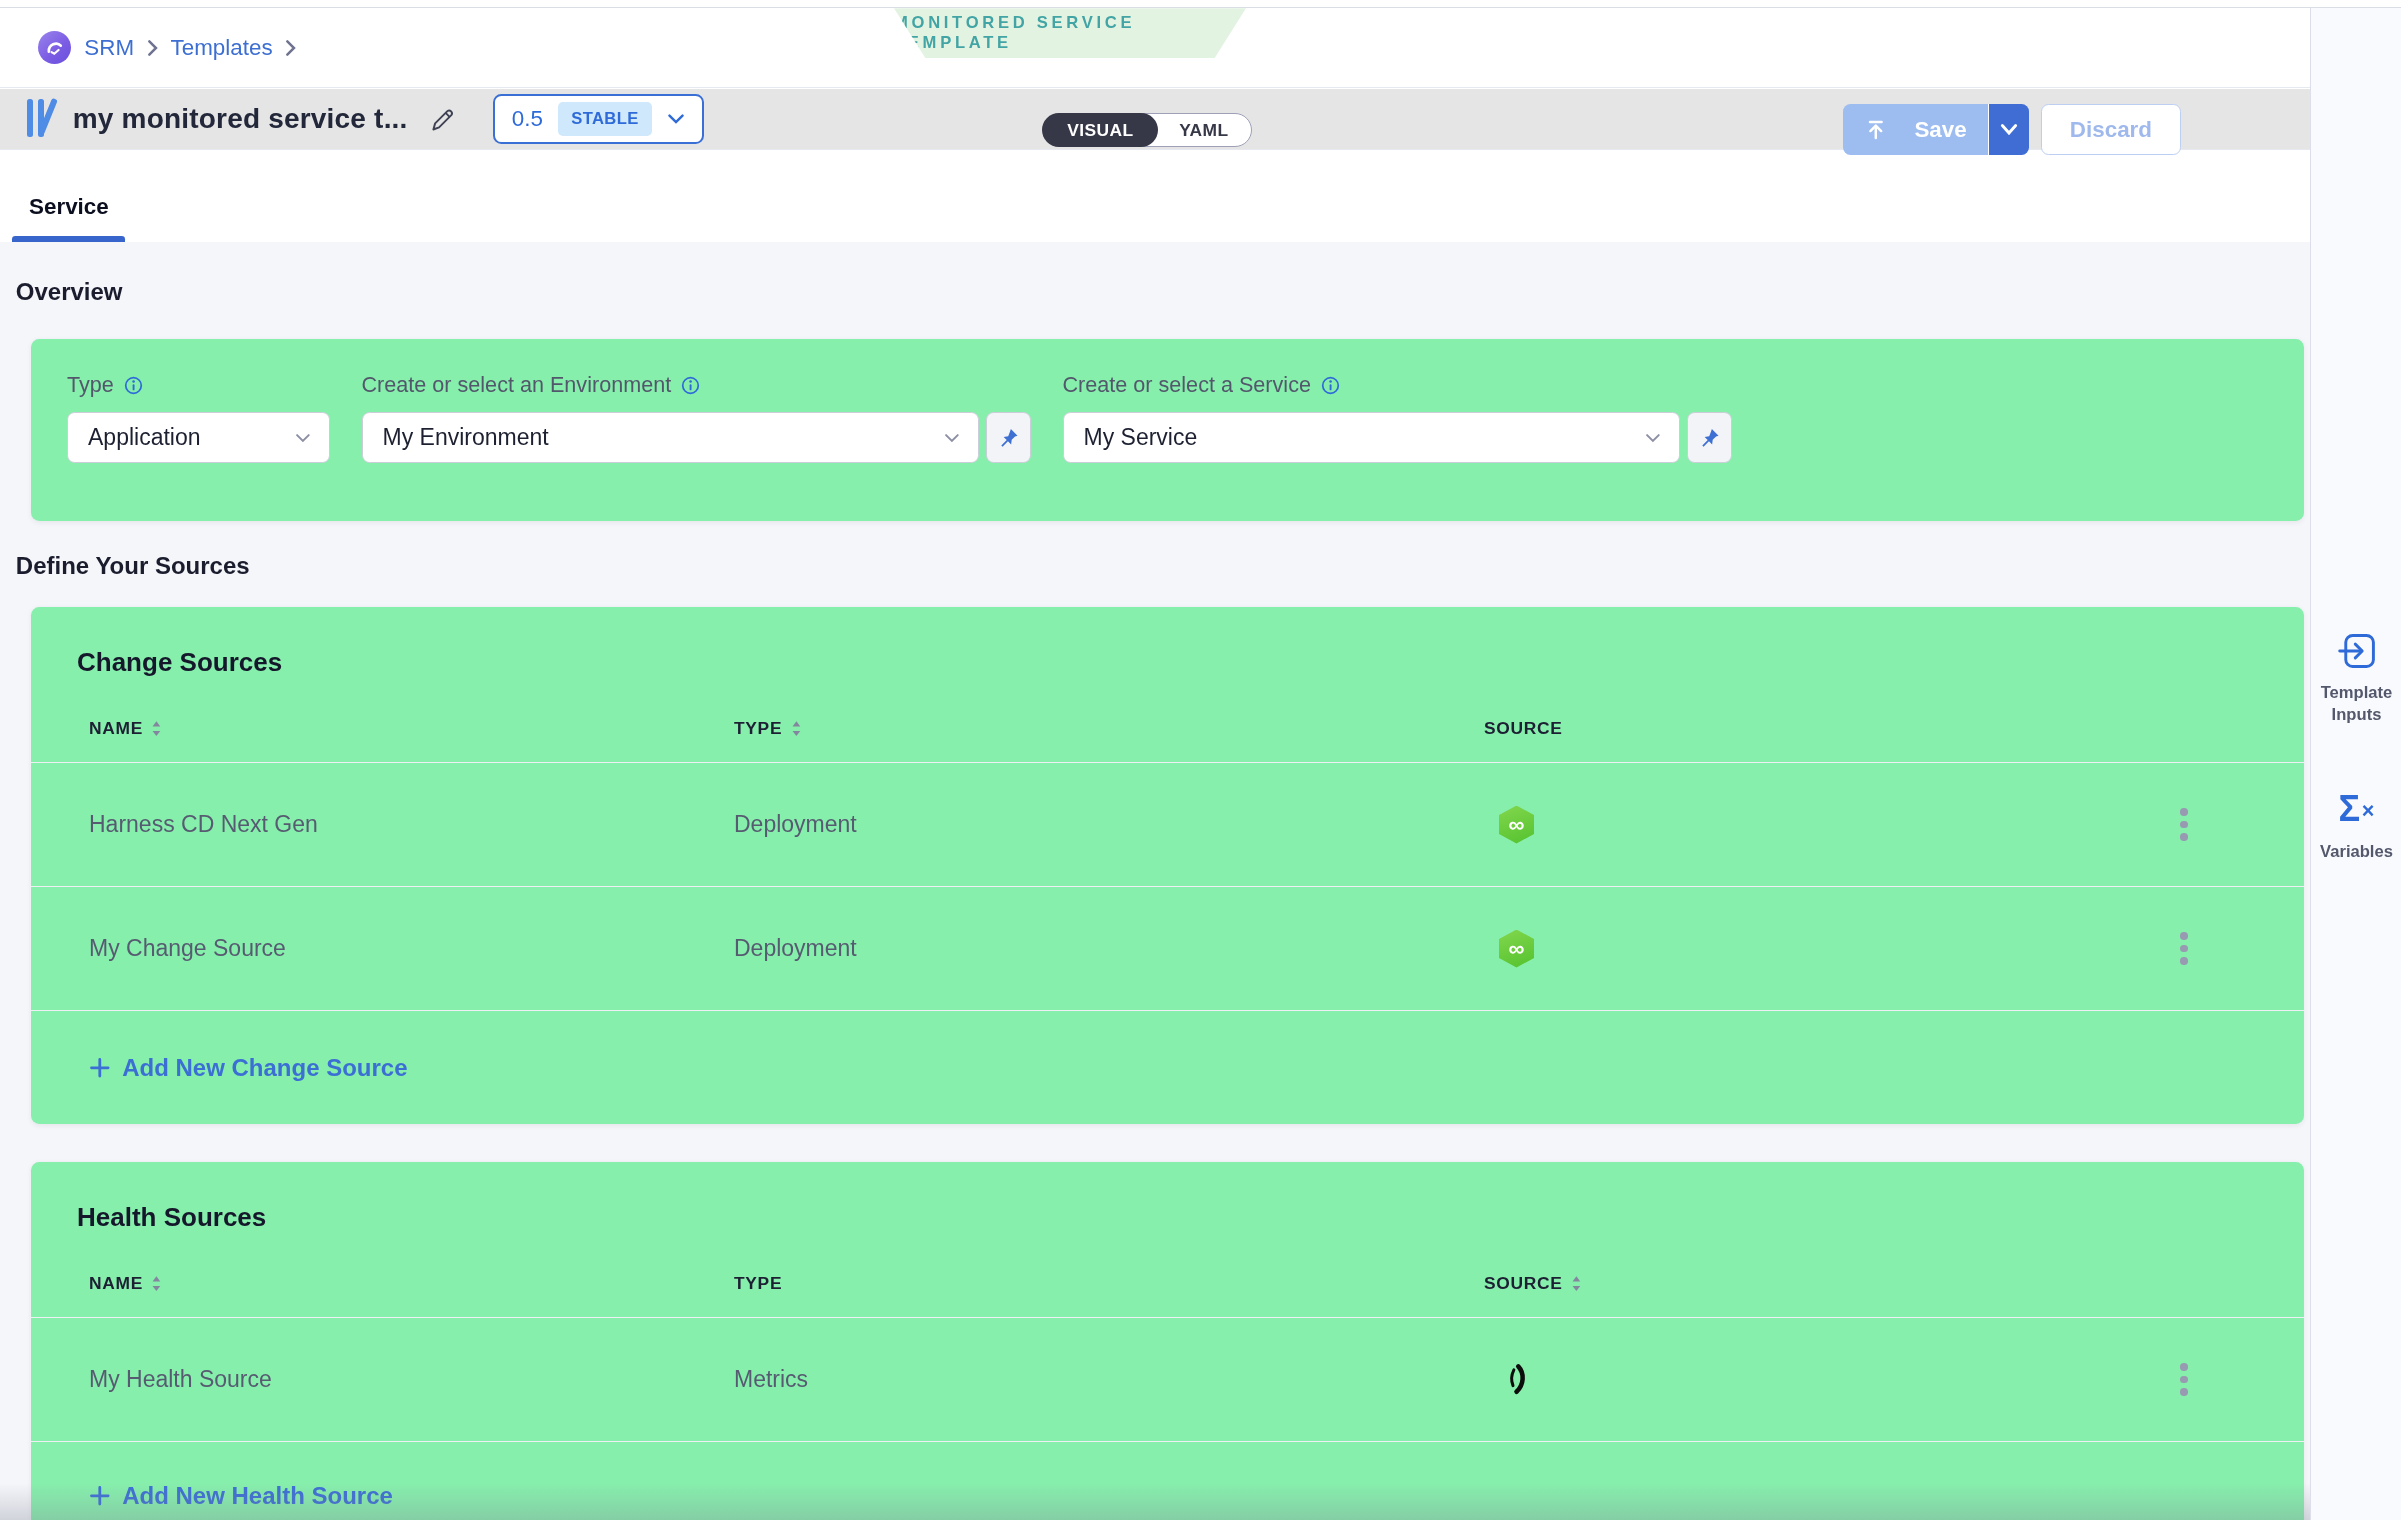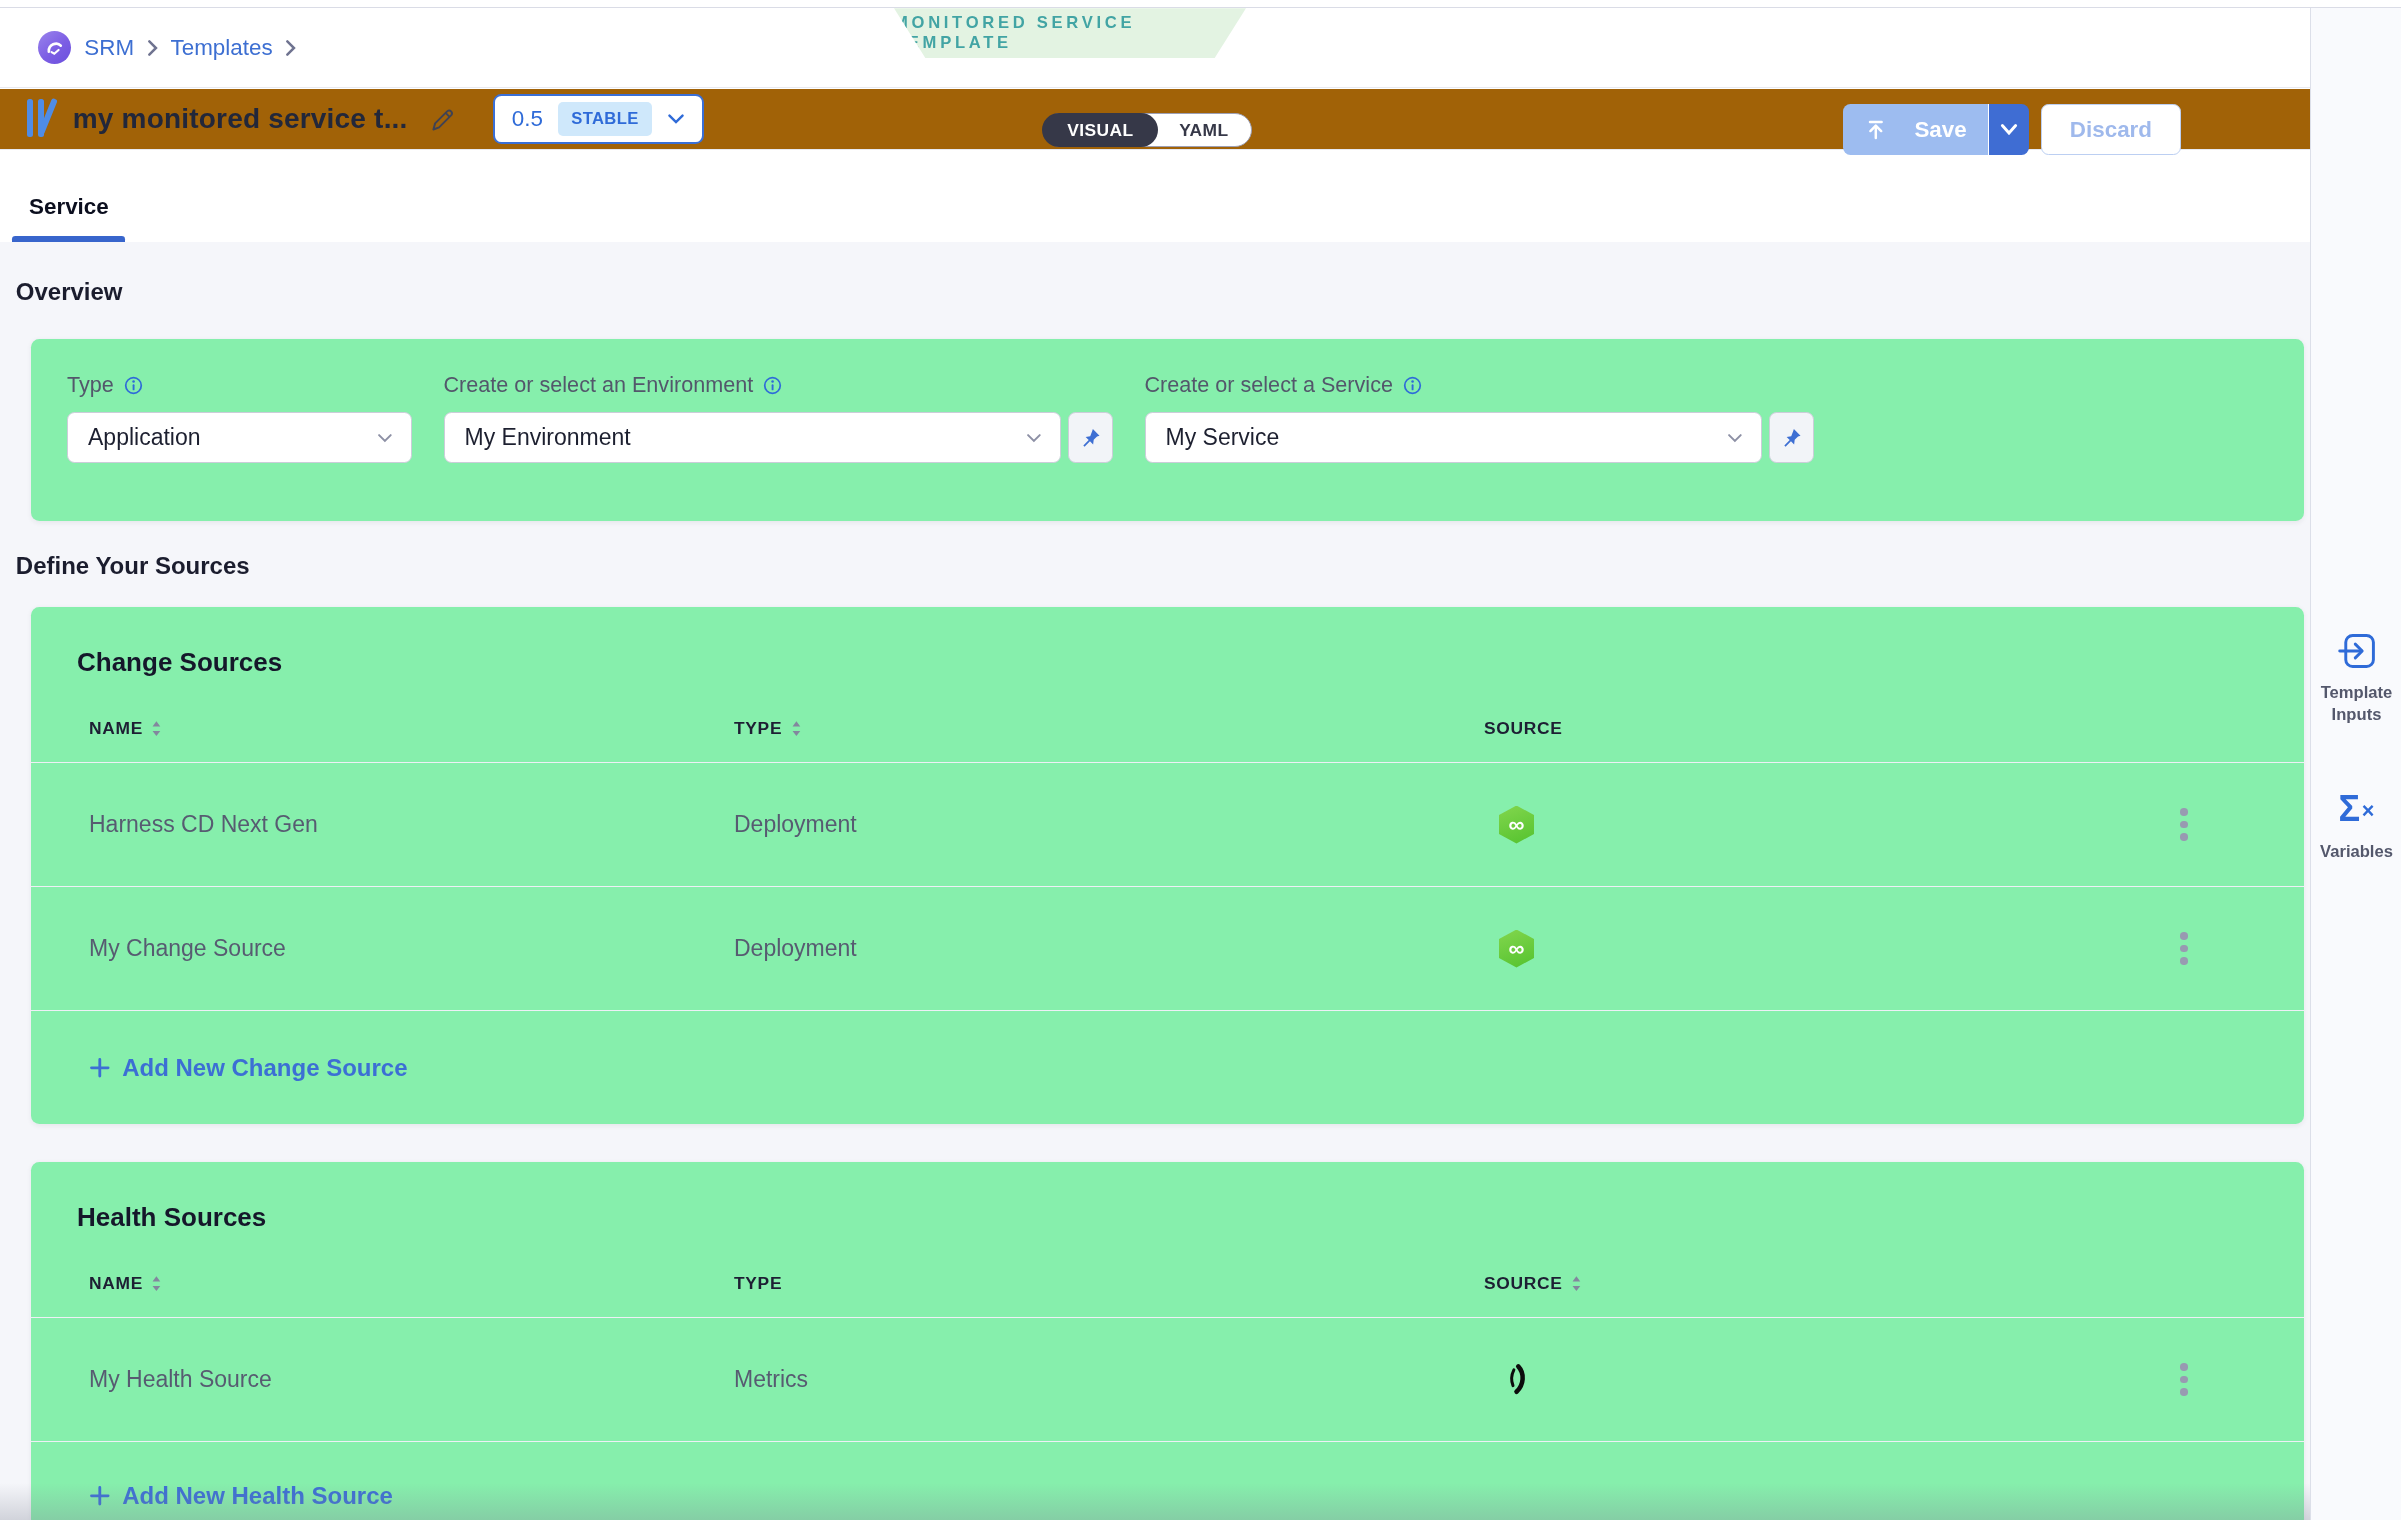--- a/index.html
+++ b/index.html
@@ -22,21 +22,21 @@
 
   
   .ms-badge { position:absolute; top:8.3px; left:894px; width:352px; height:50px;
               background:#e3f3e2;
               clip-path:polygon(0 0,100% 0,calc(100% - 31.5px) 100%,31.5px 100%);
               display:flex; align-items:center; justify-content:center;
               font-size:16.6px; font-weight:bold; letter-spacing:3.7px; color:#42a4a4; z-index:5; }
 
   
   .title-bar { position:absolute; top:89px; left:0; width:2310px; height:61px;
-               background:#a16207; border-bottom:1.7px solid #e7e9f0;
+               background:#e5e5e5; border-bottom:1.7px solid #e7e9f0;
                display:flex; align-items:center; padding-left:27px; }
   .tpl-icon { display:flex; align-items:flex-start; margin-right:15px; height:41px; }
   .tbar { width:5.8px; height:38px; background:#4f8ce6; border-radius:2.5px; display:inline-block; }
   .tbar.b1 { margin-right:5px; }
   .tbar.b2 { margin-right:8.3px; }
   .tbar.b3 { transform:rotate(22deg); transform-origin:top center; }
   .page-title { font-size:28px; font-weight:bold; color:#22273a; letter-spacing:0.2px; }
   .pencil-btn { margin-left:21.6px; cursor:pointer; display:flex; align-items:center; }
   .version-box { margin-left:36px; height:50px; border:2.1px solid #3a6fd6; border-radius:8.3px;
                  display:flex; align-items:center; padding:0 16.6px; gap:15px; cursor:pointer; background:#fff; }
@@ -80,21 +80,21 @@
 
   
   .card-overview { margin-top:33px; height:182px; padding:33px 36px 0 36px; display:flex; gap:31.5px; }
   .field-group { display:flex; flex-direction:column; }
   .field-label { font-size:21.6px; color:#53576b; display:flex; align-items:center; gap:10px; margin-bottom:14px; }
   .select-row { display:flex; gap:7.5px; }
   .select-box { height:51px; border:1.7px solid #cbcdd9; border-radius:7.5px; background:#fff;
                 display:flex; align-items:center; justify-content:space-between;
                 padding:0 18px 0 20px; cursor:pointer; }
   .select-value { font-size:23px; color:#1d2030; }
-  .w-type { width:345px; } .w-wide { width:617px; }
+  .w-type { width:263px; } .w-wide { width:617px; }
   .pin-btn { width:45px; height:51px; border:1.7px solid #cbcdd9; border-radius:7.5px;
              background:#f2f4f8; display:flex; align-items:center; justify-content:center; cursor:pointer; }
 
   
   .card-sources { margin-top:27px; padding-top:40px; padding-bottom:0; }
   .card-title { font-size:26px; font-weight:bold; color:#15172a; margin-left:46px; }
   .trow { display:grid; grid-template-columns:645px 750px 1fr 75px; align-items:center;
           padding:0 62px 0 58px; }
   .thead { margin-top:40px; padding-bottom:23px; }
   .th { display:flex; align-items:center; gap:8.3px; font-size:17.4px; font-weight:bold;

